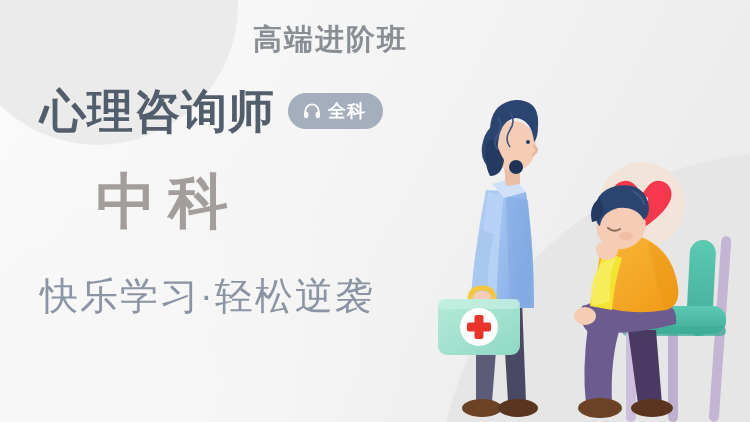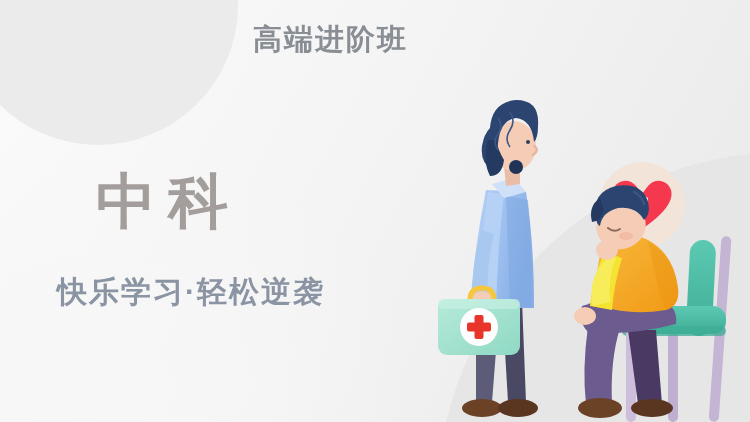--- a/index.html
+++ b/index.html
@@ -85,23 +85,23 @@
     font-family:"Liberation Serif","DejaVu Serif",serif;
     font-size:60px;
     font-weight:700;
     letter-spacing:12px;
     color:#a39e9b;
     line-height:1;
   }
 
   .tagline{
     position:absolute;
-    left:57px; top:277px;
-    font-size:30px;
-    font-weight:700;
+    left:40px; top:277px;
+    font-size:38px;
+    font-weight:400;
     letter-spacing:2px;
     color:#8a94a3;
     line-height:1;
   }
 
   
   .illustration{
     position:absolute; left:430px; top:0;
     width:320px; height:422px;
   }
@@ -112,20 +112,34 @@
 
 <div class="banner">
 
   <div class="bg-circle-topleft"></div>
   <div class="bg-circle-right"></div>
 
   <div class="text-block">
 
     <div class="corner-label">高端进阶班</div>
 
+    <div class="title-row">
+      <div class="main-title">心理咨询师</div>
+
+      <div class="badge">
+        <span class="headphone-icon-wrap">
+          <svg class="headphone-icon" viewBox="0 0 24 24" aria-hidden="true">
+            <path d="M4 14.5 V12 a8 8 0 0 1 16 0 v2.5" fill="none" stroke="#ffffff" stroke-width="2.2" stroke-linecap="round"></path>
+            <rect x="2.4" y="13.2" width="5.2" height="7.4" rx="2.2" fill="#ffffff"></rect>
+            <rect x="16.4" y="13.2" width="5.2" height="7.4" rx="2.2" fill="#ffffff"></rect>
+          </svg>
+        </span>
+        <span class="badge-text">全科</span>
+      </div>
+    </div>
 
     <div class="brand">中科</div>
 
     <div class="tagline">快乐学习·轻松逆袭</div>
   </div>
 
   <div class="illustration">
     <svg viewBox="0 0 320 422" xmlns="http://www.w3.org/2000/svg">
       <defs>
         <linearGradient id="coatGrad" x1="0" y1="0" x2="1" y2="0.4">

